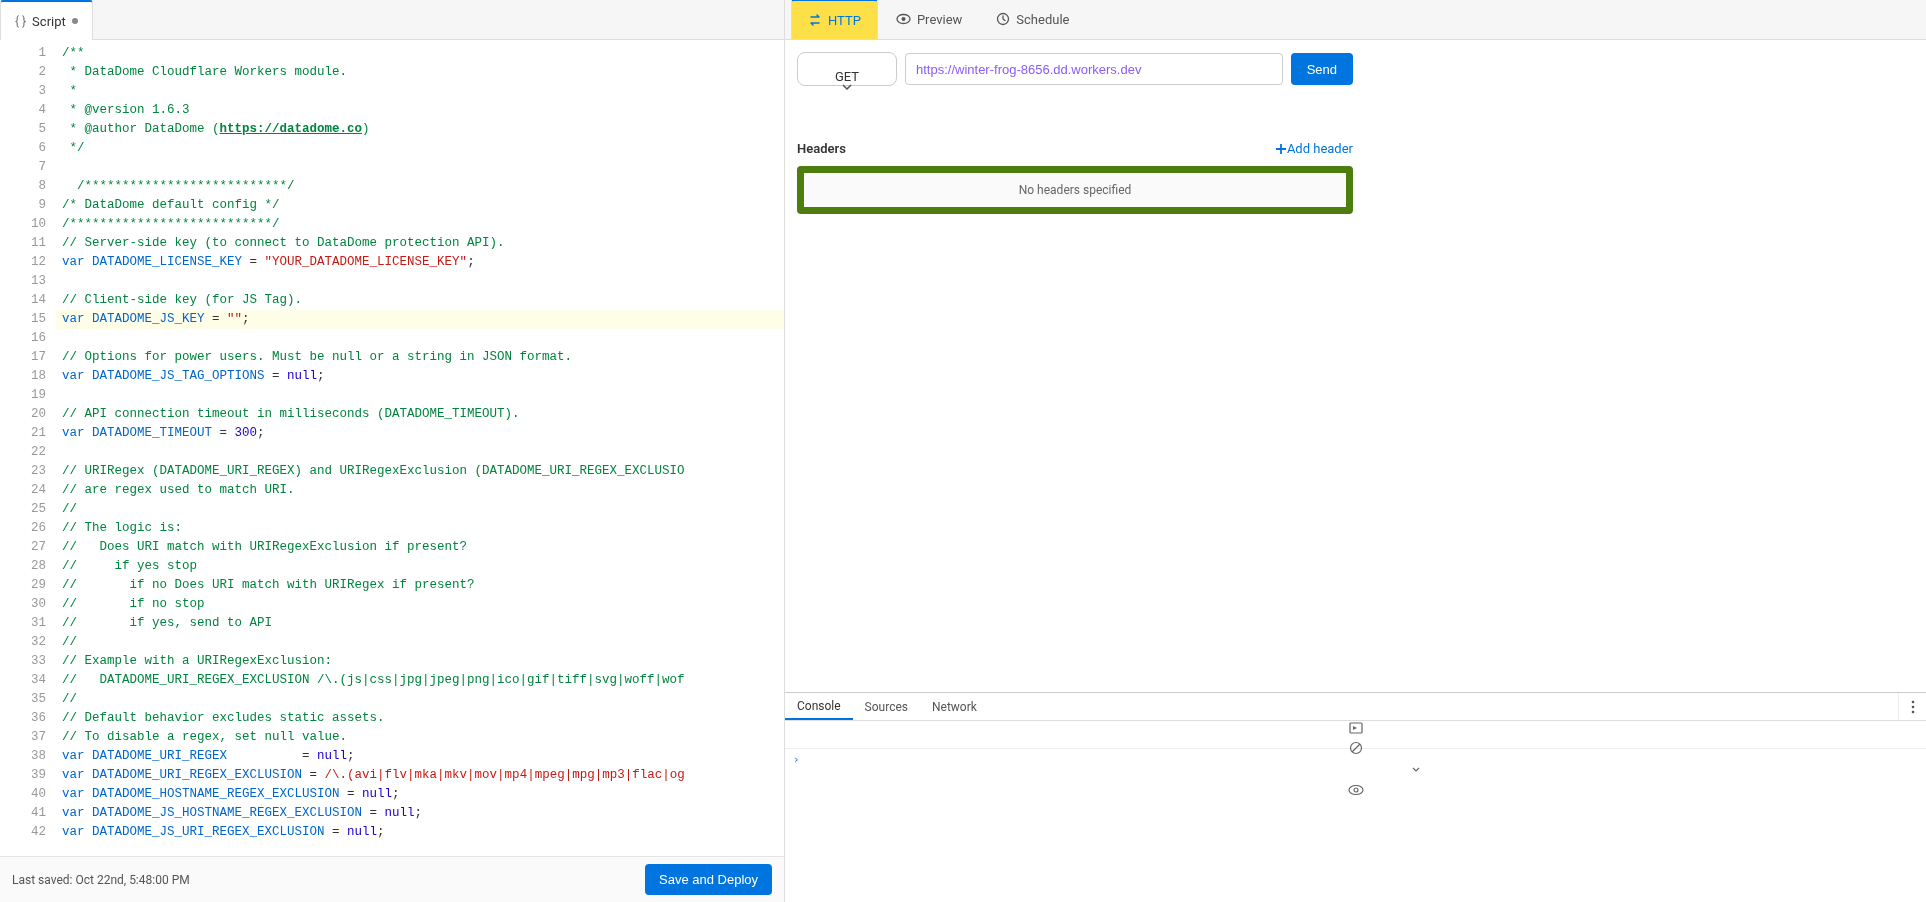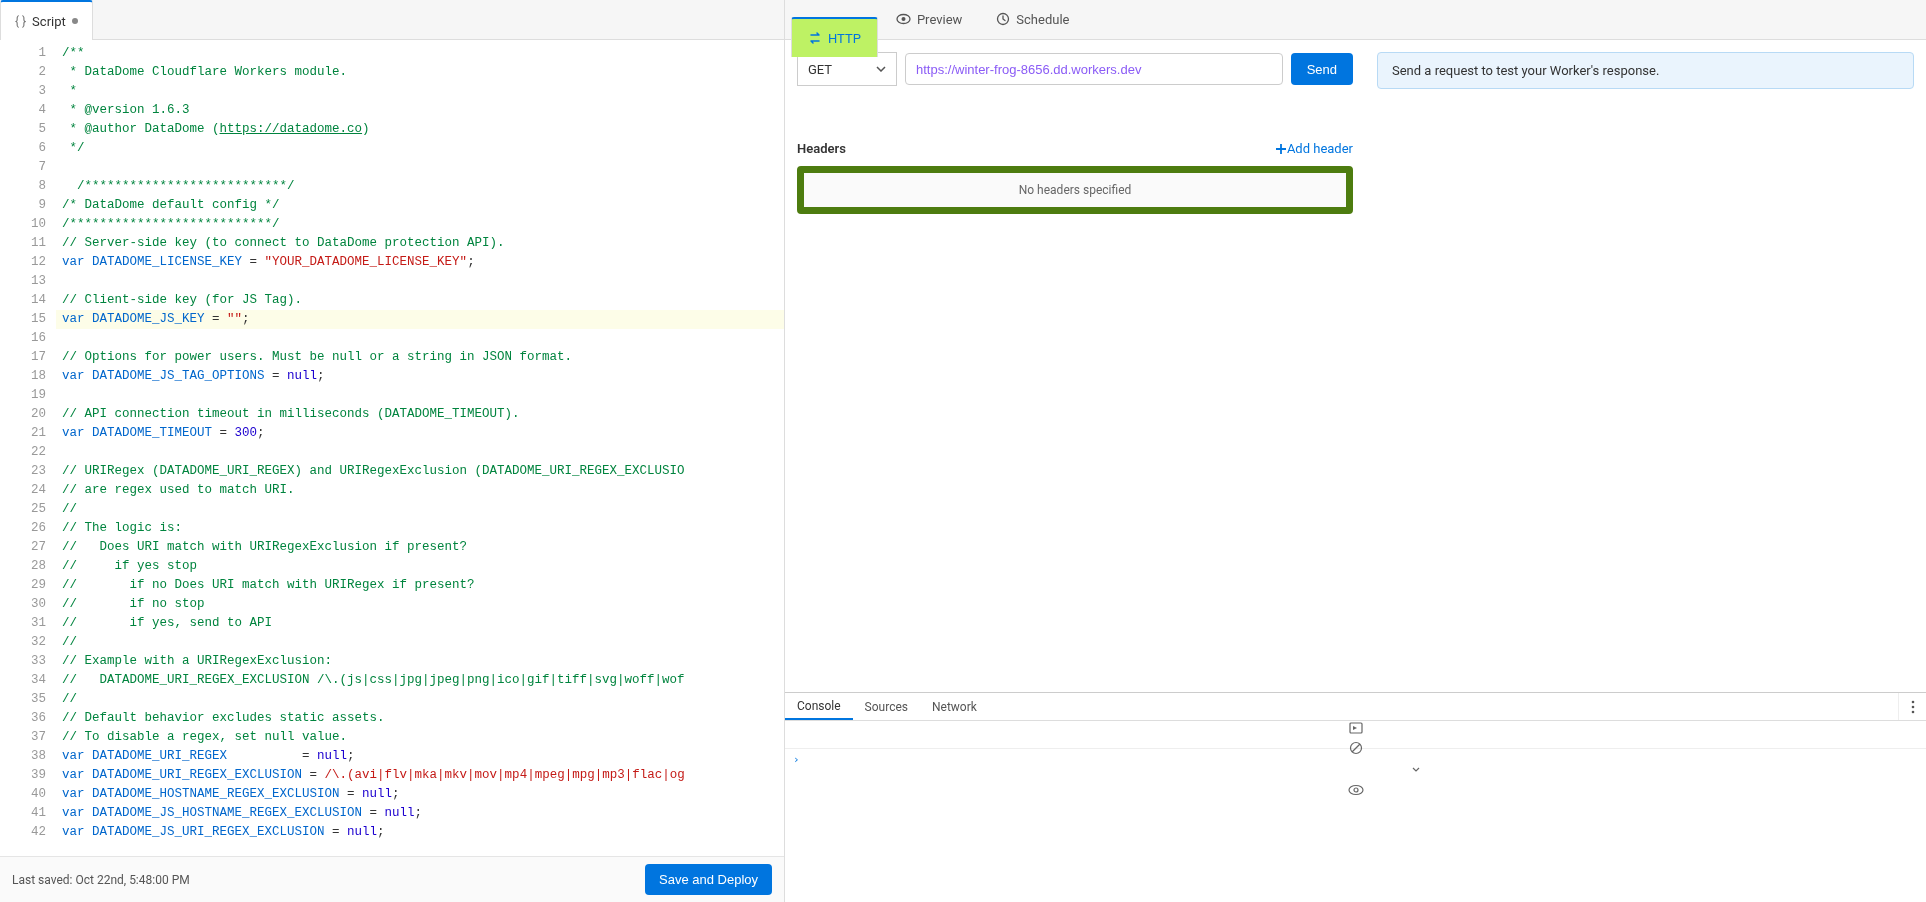--- a/index.html
+++ b/index.html
@@ -28,39 +28,39 @@
 .gutter .ln { height:19px; }
 .code { flex:1; padding:4px 0; font-family: SFMono-Regular, Consolas, "Liberation Mono", Menlo, monospace; font-size:12.5px; line-height:19px; white-space:pre; overflow:hidden; color:#333; }
 .code .line { height:19px; padding-left:6px; }
 .code .line.hl { background:#fdfde8; }
 .c-comment { color:#00843e; }
 .c-kw { color:#0066cc; }
 .c-var { color:#0066cc;text-align:right; }
 .c-str { color:#c41a16; }
 .c-num { color:#1c00cf; }
 .c-null { color:#1c00cf; }
-.c-link { text-decoration: underline; }
+.c-link { text-decoration: underline; font-weight: bold; }
 
 
 .left-footer { height: 46px; border-top:1px solid #e5e5e5; background:#fafafa; display:flex; align-items:center; justify-content:space-between; padding: 0 12px; }
 .last-saved { font-size:12px; color:#555; }
 .save-btn { background:#0075df; color:#fff; border:none; border-radius:4px; padding: 8px 14px; font-size:13px; cursor:pointer; }
 
 
 .right-tabs { height: 40px; background:#f6f6f6; border-bottom:1px solid #ddd; display:flex; align-items:flex-end; padding-left:6px; gap:2px;}
 .r-tab { height:40px; display:flex; align-items:center; gap:6px; padding:0 16px; font-size:13px; color:#555; cursor:pointer; }
-.r-tab.active { background:#bef264; border:1px solid #ddd; border-bottom:none; border-top:2px solid #0075df; color:#0075df; position:relative; top:18px; border-top-left-radius:3px; border-top-right-radius:3px;}
+.r-tab.active { background:#fde047; border:1px solid #ddd; border-bottom:none; border-top:2px solid #0075df; color:#0075df; position:relative; top:0; border-top-left-radius:3px; border-top-right-radius:3px;}
 .r-tab .ticon { font-size:13px; }
 
 
 .http-area { display:flex; flex:1; overflow:hidden; }
 .req-col { width: 580px; padding:12px; display:flex; flex-direction:column; gap:10px; }
 .resp-col { flex:1; padding:12px; }
 .req-row { display:flex; gap:8px; align-items:center; }
-.method-select { width:100px; height:32px; border:1px solid #ccc; border-radius:0; background:#fff; display:flex; align-items:center; justify-content:space-between; padding:16px 10px; font-size:13px; cursor:pointer; color:#333;}
+.method-select { width:100px; height:32px; border:1px solid #ccc; border-radius:8px; background:#fff; display:flex; align-items:center; justify-content:space-between; padding:16px 10px; font-size:13px; cursor:pointer; color:#333;flex-direction:column;}
 .url-input { flex:1; height:32px; border:1px solid #ccc; border-radius:4px; padding: 0 10px; font-size:13px; color:#8b5cf6; }
 .send-btn { height:32px; padding:0 16px; background:#0075df; color:#fff; border:none; border-radius:4px; font-size:13px; cursor:pointer;}
 .headers-row { display:flex; align-items:center; justify-content:space-between;margin-top:45px; }
 .headers-label { font-size:13px; font-weight:600; color:#333;}
 .add-header { color:#0075df; font-size:13px; cursor:pointer; display:flex; align-items:center; }
 .headers-box { border:7px solid #4d7c0f; background:#fafafa; border-radius:4px; text-align:center; padding:10px; font-size:12px; color:#666;}
 .info-box { border:1px solid #b8daf5; background:#eaf4fd; border-radius:4px; padding:10px 14px; font-size:13px; color:#333;}
 
 
 .devtools { height: 210px; border-top:1px solid #ccc; display:flex; flex-direction:column; background:#fff;}
@@ -197,23 +197,20 @@
             <span>
               <svg width="12" height="12" viewBox="0 0 12 12">
                   <path d="M6 1v10M1 6h10" stroke="#0075df" stroke-width="1.8"></path>
                 </svg>
             </span>
             <span>Add header</span>
           </span>
         </div>
         <div class="headers-box">No headers specified</div>
       </div>
-      <div class="resp-col">
-        <div class="info-box">Send a request to test your Worker's response.</div>
-      </div>
     </div>
 
     <div class="devtools">
       <div class="dt-tabs" id="dt-tabs">
 
         <div class="dt-tab active">Console</div>
           <div class="dt-tab">Sources</div>
           <div class="dt-tab">Network</div>
           <div class="dt-spacer"></div>
         <div class="dt-kebab">

